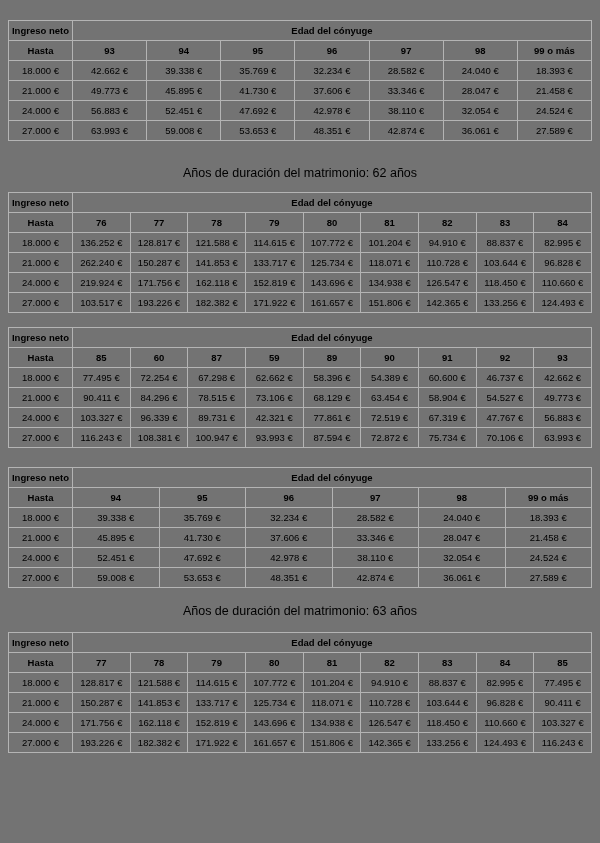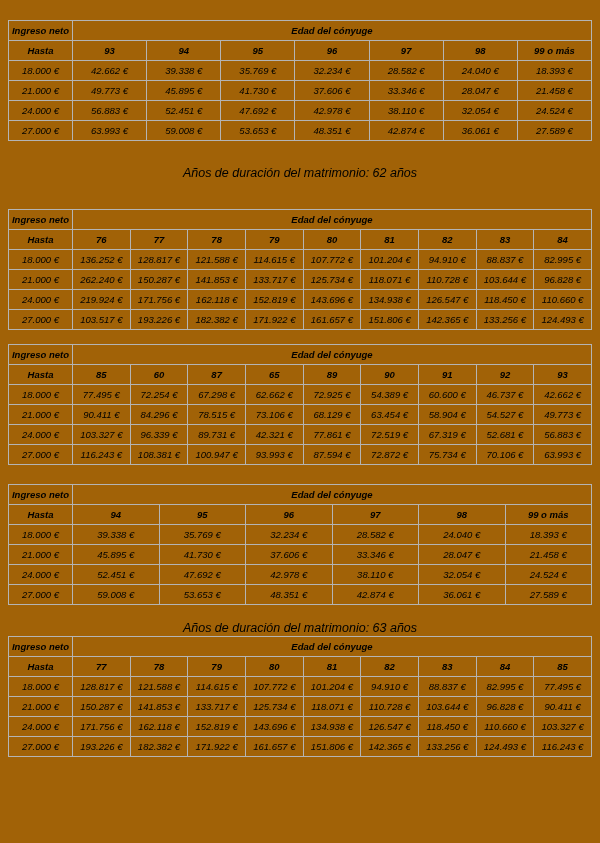--- a/index.html
+++ b/index.html
@@ -5,25 +5,24 @@
   html, body {
     margin: 0;
     padding: 0;
     background: #ffffff;
     font-family: "Liberation Sans", sans-serif;
     color: #000000;
   }
   .page {
     width: 600px;
     height: 843px;
-    background: #a16207;
+    background: #737373;
     box-sizing: border-box;
     padding: 20px 8px 0 8px;
     overflow: hidden;
-    font-style: italic;
   }
   table.data-table {
     border-collapse: collapse;
     table-layout: fixed;
     width: 584px;
   }
   table.data-table th,
   table.data-table td {
     border: 1px solid #b4b4b4;
     height: 19px;
@@ -38,22 +37,22 @@
   table.data-table th { font-weight: bold; }
   table.data-table td { font-weight: normal; }
   col.c-income { width: 64px; }
   .section-title {
     text-align: center;
     font-size: 12.5px;
     font-weight: normal;
     line-height: 15px;
     margin: 0;
   }
-  .title-1 { margin-top: 25px; margin-bottom: 28px; }
-  .title-2 { margin-top: 16px; }
+  .title-1 { margin-top: 25px; margin-bottom: 11px; }
+  .title-2 { margin-top: 16px; margin-bottom: 13px; }
   .gap-t3 { margin-top: 14px; }
   .gap-t4 { margin-top: 19px; }
 </style>
 </head>
 <body>
 
 <div class="page">
 
   <table class="data-table">
       <colgroup>
@@ -223,34 +222,34 @@
       <tbody>
         <tr>
           <th>Ingreso neto</th>
           <th colspan="9">Edad del cónyuge</th>
         </tr>
         <tr>
           <th>Hasta</th>
           <th>85</th>
           <th>60</th>
           <th>87</th>
-          <th>65</th>
+          <th>59</th>
           <th>89</th>
           <th>90</th>
           <th>91</th>
           <th>92</th>
           <th>93</th>
         </tr>
         <tr>
           <td>18.000 €</td>
           <td>77.495 €</td>
           <td>72.254 €</td>
           <td>67.298 €</td>
           <td>62.662 €</td>
-          <td>72.925 €</td>
+          <td>58.396 €</td>
           <td>54.389 €</td>
           <td>60.600 €</td>
           <td>46.737 €</td>
           <td>42.662 €</td>
         </tr>
         <tr>
           <td>21.000 €</td>
           <td>90.411 €</td>
           <td>84.296 €</td>
           <td>78.515 €</td>
@@ -263,21 +262,21 @@
         </tr>
         <tr>
           <td>24.000 €</td>
           <td>103.327 €</td>
           <td>96.339 €</td>
           <td>89.731 €</td>
           <td>42.321 €</td>
           <td>77.861 €</td>
           <td>72.519 €</td>
           <td>67.319 €</td>
-          <td>52.681 €</td>
+          <td>47.767 €</td>
           <td>56.883 €</td>
         </tr>
         <tr>
           <td>27.000 €</td>
           <td>116.243 €</td>
           <td>108.381 €</td>
           <td>100.947 €</td>
           <td>93.993 €</td>
           <td>87.594 €</td>
           <td>72.872 €</td>

